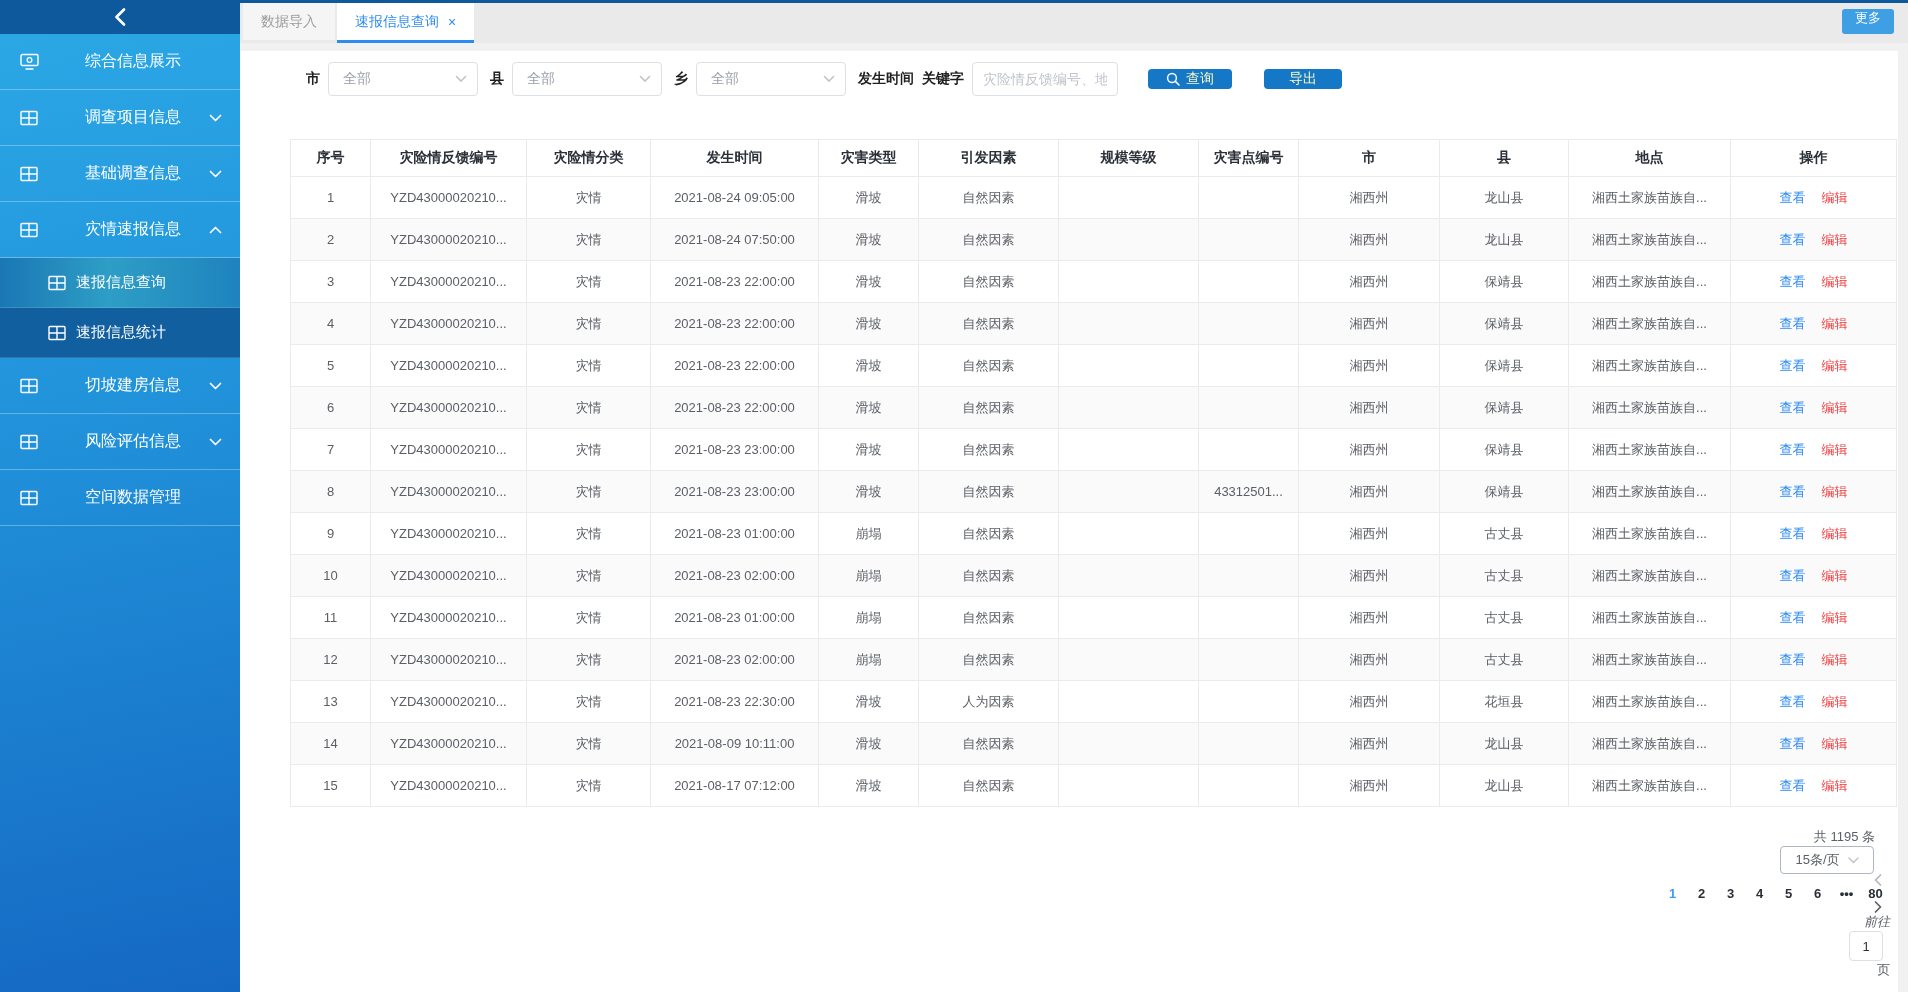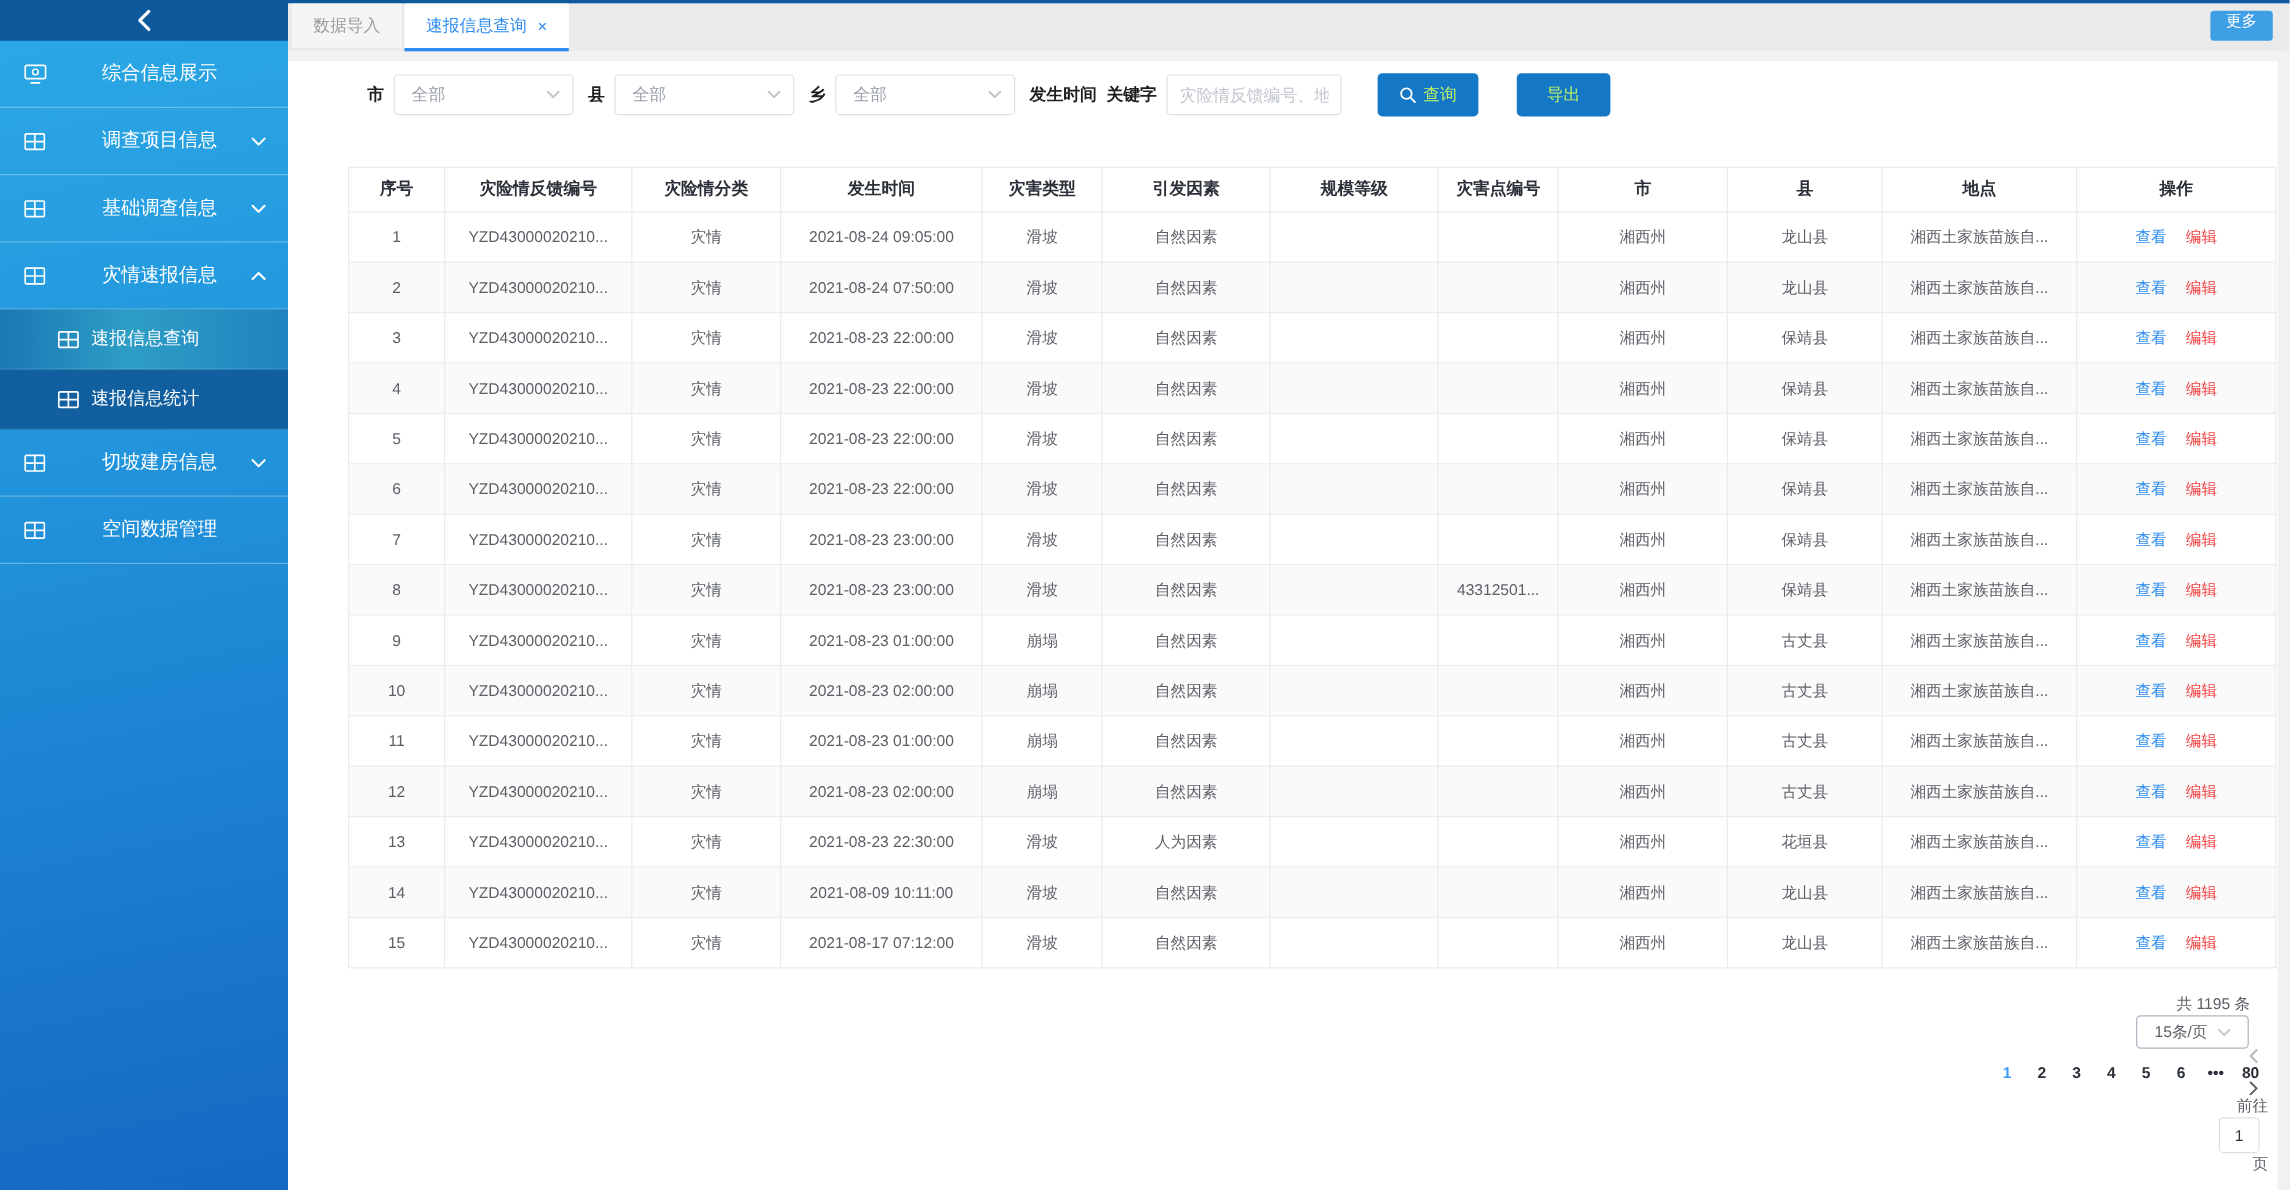--- a/index.html
+++ b/index.html
@@ -41,21 +41,21 @@
   .filterbar { position:absolute; left:0; top:51px; width:100%; height:56px; display:flex; align-items:center; padding-left:66px; background:#fff; font-size:14px; }
   .flabel { font-weight:700; color:#1f1f1f; margin-right:8px; white-space:nowrap; }
   .fselect { width:150px; height:34px; border:1px solid #DCDFE6; border-radius:4px; display:flex; align-items:center;
     justify-content:space-between; padding:0 10px 0 14px; color:#9A9FA8; margin-right:12px; cursor:pointer; background:#fff; }
   .fdate { width:292px; height:34px; border:1px solid #DCDFE6; border-radius:4px; display:flex; align-items:center;
     padding:0 12px; margin-right:12px; background:#fff; cursor:pointer; }
   .fdate .ph { color:#C5C8CE; width:88px; text-align:center; }
   .fdate .to { color:#444; font-weight:600; flex:1; text-align:center; }
   .fkw { width:146px; height:34px; border:1px solid #DCDFE6; border-radius:4px; padding:0 10px; font-size:14px; color:#333; outline:none; }
   .fkw::placeholder { color:#C0C4CC; }
-  .btn { height:36px; border:none; border-radius:4px; background:#1478C6; color:#bef264; font-size:14px;
+  .btn { height:20px; border:none; border-radius:4px; background:#1478C6; color:#fef9c3; font-size:14px;
     display:flex; align-items:center; justify-content:center; cursor:pointer; }
   .btn-query { width:84px; margin-left:30px; gap:6px; }
   .btn-export { width:78px; margin-left:32px; }
 
   
   .table-wrap { position:absolute; left:50px; top:139px; width:1606px; }
   table { border-collapse:collapse; width:1606px; table-layout:fixed; }
   th, td { border:1px solid #E9EBEF; text-align:center; overflow:hidden; white-space:nowrap; }
   th { height:37px; font-size:14px; font-weight:700; color:#2B3038; background:#fff; }
   td { height:42px; font-size:13px; color:#5C6066; background:#fff; }
@@ -66,21 +66,21 @@
 
   
   .pagination { position:absolute; right:18px; bottom:13px; display:flex; align-items:flex-end; font-size:13px; color:#5C6066;flex-direction:column; }
   .pg-total { margin-right:15px; }
   .pg-size { width:94px; height:28px; border:1px solid #AEB6C2; border-radius:4px; display:flex; align-items:center;
     justify-content:center; gap:8px; margin-right:16px; cursor:pointer; background:#fff; }
   .pg-arrow { display:flex; align-items:center; padding:0 8px; cursor:pointer; }
   .pg-pages { display:flex; align-items:center; }
   .pg-num { min-width:29px; text-align:center; font-weight:700; color:#2B3038; cursor:pointer; padding:0 2px; }
   .pg-num.active { color:#3E9BF4; }
-  .pg-goto-label { margin-left:28px; }
+  .pg-goto-label { margin-left:28px;font-style:italic; }
   .pg-goto-input { width:34px; height:30px; border:1px solid #DCDFE6; border-radius:4px; text-align:center;
     margin:0 7px; font-size:13px; color:#333; outline:none; }
   .scroll-track { position:absolute; right:0; top:43px; width:10px; bottom:0; background:#F1F1F1; }
 </style>
 </head>
 <body>
 
 <div class="sidebar">
   <div class="sidebar-header">
     <span class="back-btn">
@@ -176,20 +176,34 @@
           </svg>
         </span>
       </div>
       <div class="menu-item">
         <span class="mi-icon">
           <svg width="18" height="16" viewBox="0 0 18 16">
             <rect x="1" y="1.5" width="16" height="13" rx="1" fill="none" stroke="#fff" stroke-width="1.4"></rect>
             <path d="M9 1.5v13M1 8h16" stroke="#fff" stroke-width="1.4" fill="none"></path>
           </svg>
         </span>
+        <span class="mi-label">风险评估信息</span>
+        <span class="mi-chev ">
+          <svg width="13" height="8" viewBox="0 0 13 8">
+            <polyline points="1.5,1.5 6.5,6.5 11.5,1.5" fill="none" stroke="#fff" stroke-width="1.7" stroke-linecap="round" stroke-linejoin="round"></polyline>
+          </svg>
+        </span>
+      </div>
+      <div class="menu-item">
+        <span class="mi-icon">
+          <svg width="18" height="16" viewBox="0 0 18 16">
+            <rect x="1" y="1.5" width="16" height="13" rx="1" fill="none" stroke="#fff" stroke-width="1.4"></rect>
+            <path d="M9 1.5v13M1 8h16" stroke="#fff" stroke-width="1.4" fill="none"></path>
+          </svg>
+        </span>
         <span class="mi-label">空间数据管理</span>
       </div>
     </nav>
 </div>
 
 <div class="content">
   <div class="topstrip"></div>
 
   <div class="tabbar">
     <div id="tabs" style="display:flex;align-items:flex-start;">

